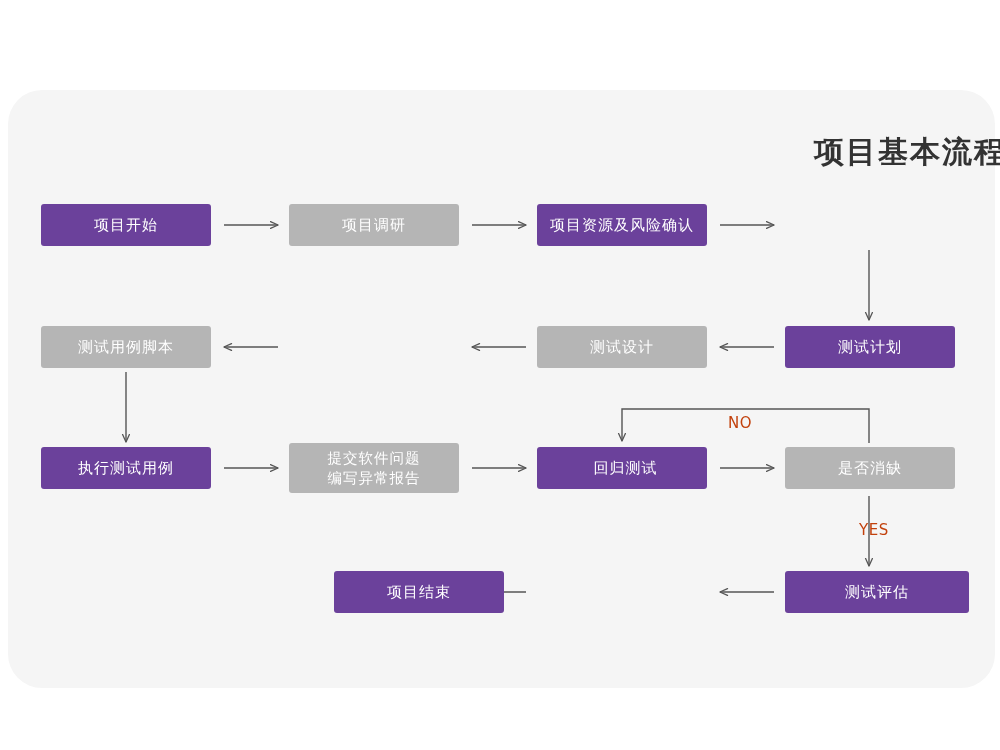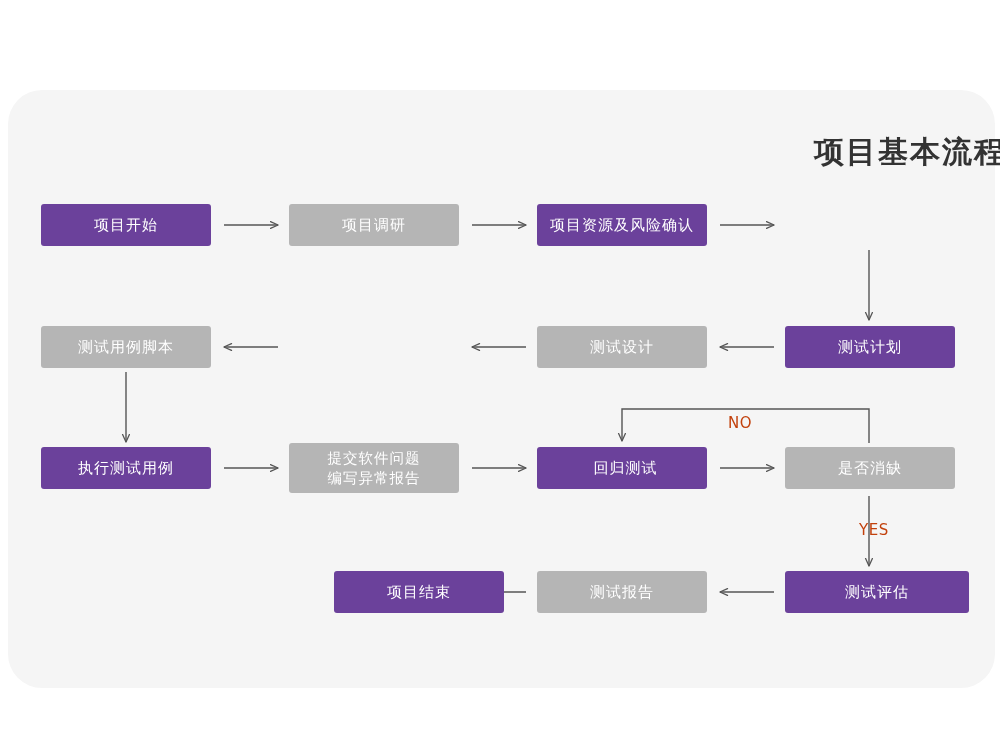--- a/index.html
+++ b/index.html
@@ -139,16 +139,15 @@
   <div class="node gray" style="left:537px; top:326px; width:170px;">测试设计</div>
   <div class="node purple" style="left:785px; top:326px; width:170px;">测试计划</div>
 
   <div class="node purple" style="left:41px;  top:447px; width:170px;">执行测试用例</div>
   <div class="node gray two-line" style="left:289px; top:443px; width:170px; height:50px;">提交软件问题
 编写异常报告</div>
   <div class="node purple" style="left:537px; top:447px; width:170px;padding-left:7px;">回归测试</div>
   <div class="node gray" style="left:785px; top:447px; width:170px;">是否消缺</div>
 
   <div class="node purple" style="left:289px; top:571px; width:170px;margin-left:45px;">项目结束</div>
-  <div class="node gray" style="left:537px; top:571px; width:170px;">测试报告</div>
   <div class="node purple" style="left:785px; top:571px; width:184px;">测试评估</div>
 
 </div>
 
 </body></html>

